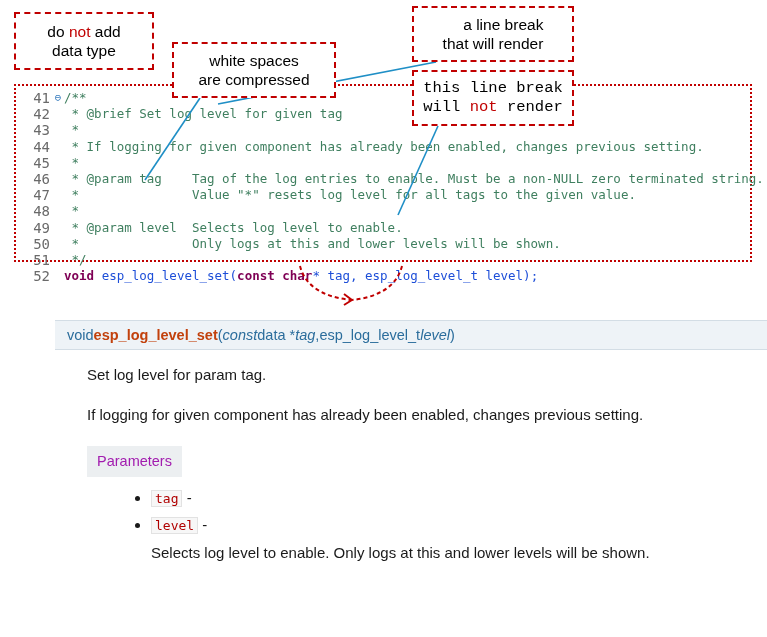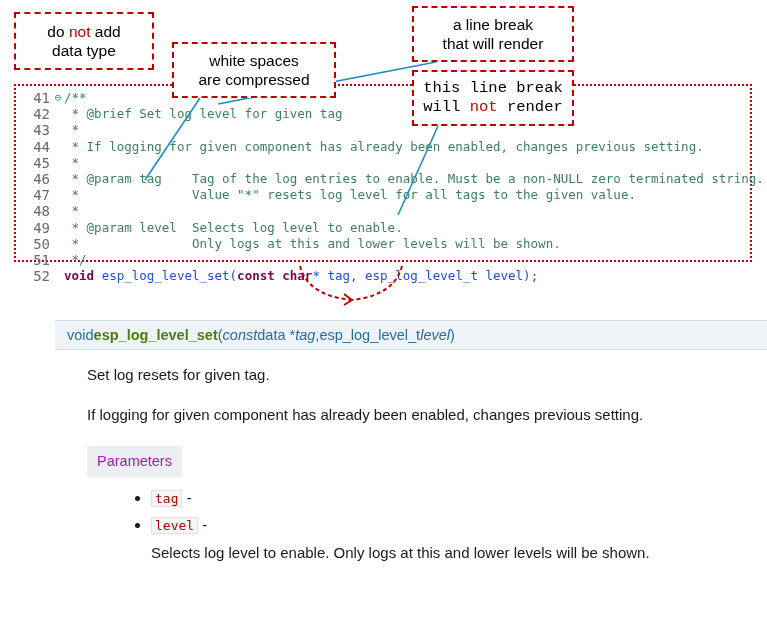--- a/index.html
+++ b/index.html
@@ -36,21 +36,21 @@
     padding: 4px 8px;
     box-sizing: border-box;
     z-index: 6;
   }
   .callout .hl {
     color: #c00000;
   }
 
   #callout-datatype { left: 14px;  top: 12px;  width: 140px; height: 58px; }
   #callout-spaces   { left: 172px; top: 42px;  width: 164px; height: 56px; }
-  #callout-break-ok { left: 412px; top: 6px;   width: 162px; height: 56px; }
+  #callout-break-ok { left: 412px; top: 6px;   width: 162px; height: 56px; text-align: right; }
   #callout-break-no { left: 412px; top: 70px;  width: 162px; height: 56px; font-family: Liberation Mono, monospace; }
 
   
   .code-box {
     position: absolute;
     left: 14px;
     top: 84px;
     width: 738px;
     height: 178px;
     border: 2px dotted #c00000;
@@ -116,21 +116,21 @@
     border-bottom: 1px solid #d3dde5;
     box-sizing: border-box;
     display: flex;
     align-items: center;
     padding-left: 12px;
     font-family: "Liberation Sans", sans-serif;
     font-size: 14.5px;
     color: #2b6d9c;
   }
   .doc-sig .sig-kw { color: #2b6d9c; }
-  .doc-sig .sig-name { font-weight: bold; color: #4d7c0f; }
+  .doc-sig .sig-name { font-weight: bold; color: #c2410c; }
   .doc-sig .sig-it { font-style: italic; }
   .doc-sig .sig-punc { color: #2b6d9c; }
 
   .doc-body {
     position: absolute;
     left: 0;
     top: 30px;
     width: 712px;
     padding: 14px 0 0 32px;
     box-sizing: border-box;
@@ -248,21 +248,21 @@
         <span class="sig-it">const</span>
         <span class="sig-punc"> data *</span>
         <span class="sig-it">tag</span>
         <span class="sig-punc">, </span>
         <span class="sig-punc">esp_log_level_t </span>
         <span class="sig-it">level</span>
         <span class="sig-punc">)</span>
     </div>
 
     <div class="doc-body">
-      <p class="doc-p">Set log resets for given tag.</p>
+      <p class="doc-p">Set log level for param tag.</p>
       <p class="doc-p">If logging for given component has already been enabled, changes previous setting.</p>
       <div class="params-head">Parameters</div>
       <ul class="param-list" id="param-list">
           <li><span class="param-code">tag</span><span> -</span></li>
           <li><span class="param-code">level</span><span> -</span></li>
           <div class="param-desc">Selects log level to enable. Only logs at this and lower levels will be shown.</div>
         </ul>
     </div>
 
   </div>

